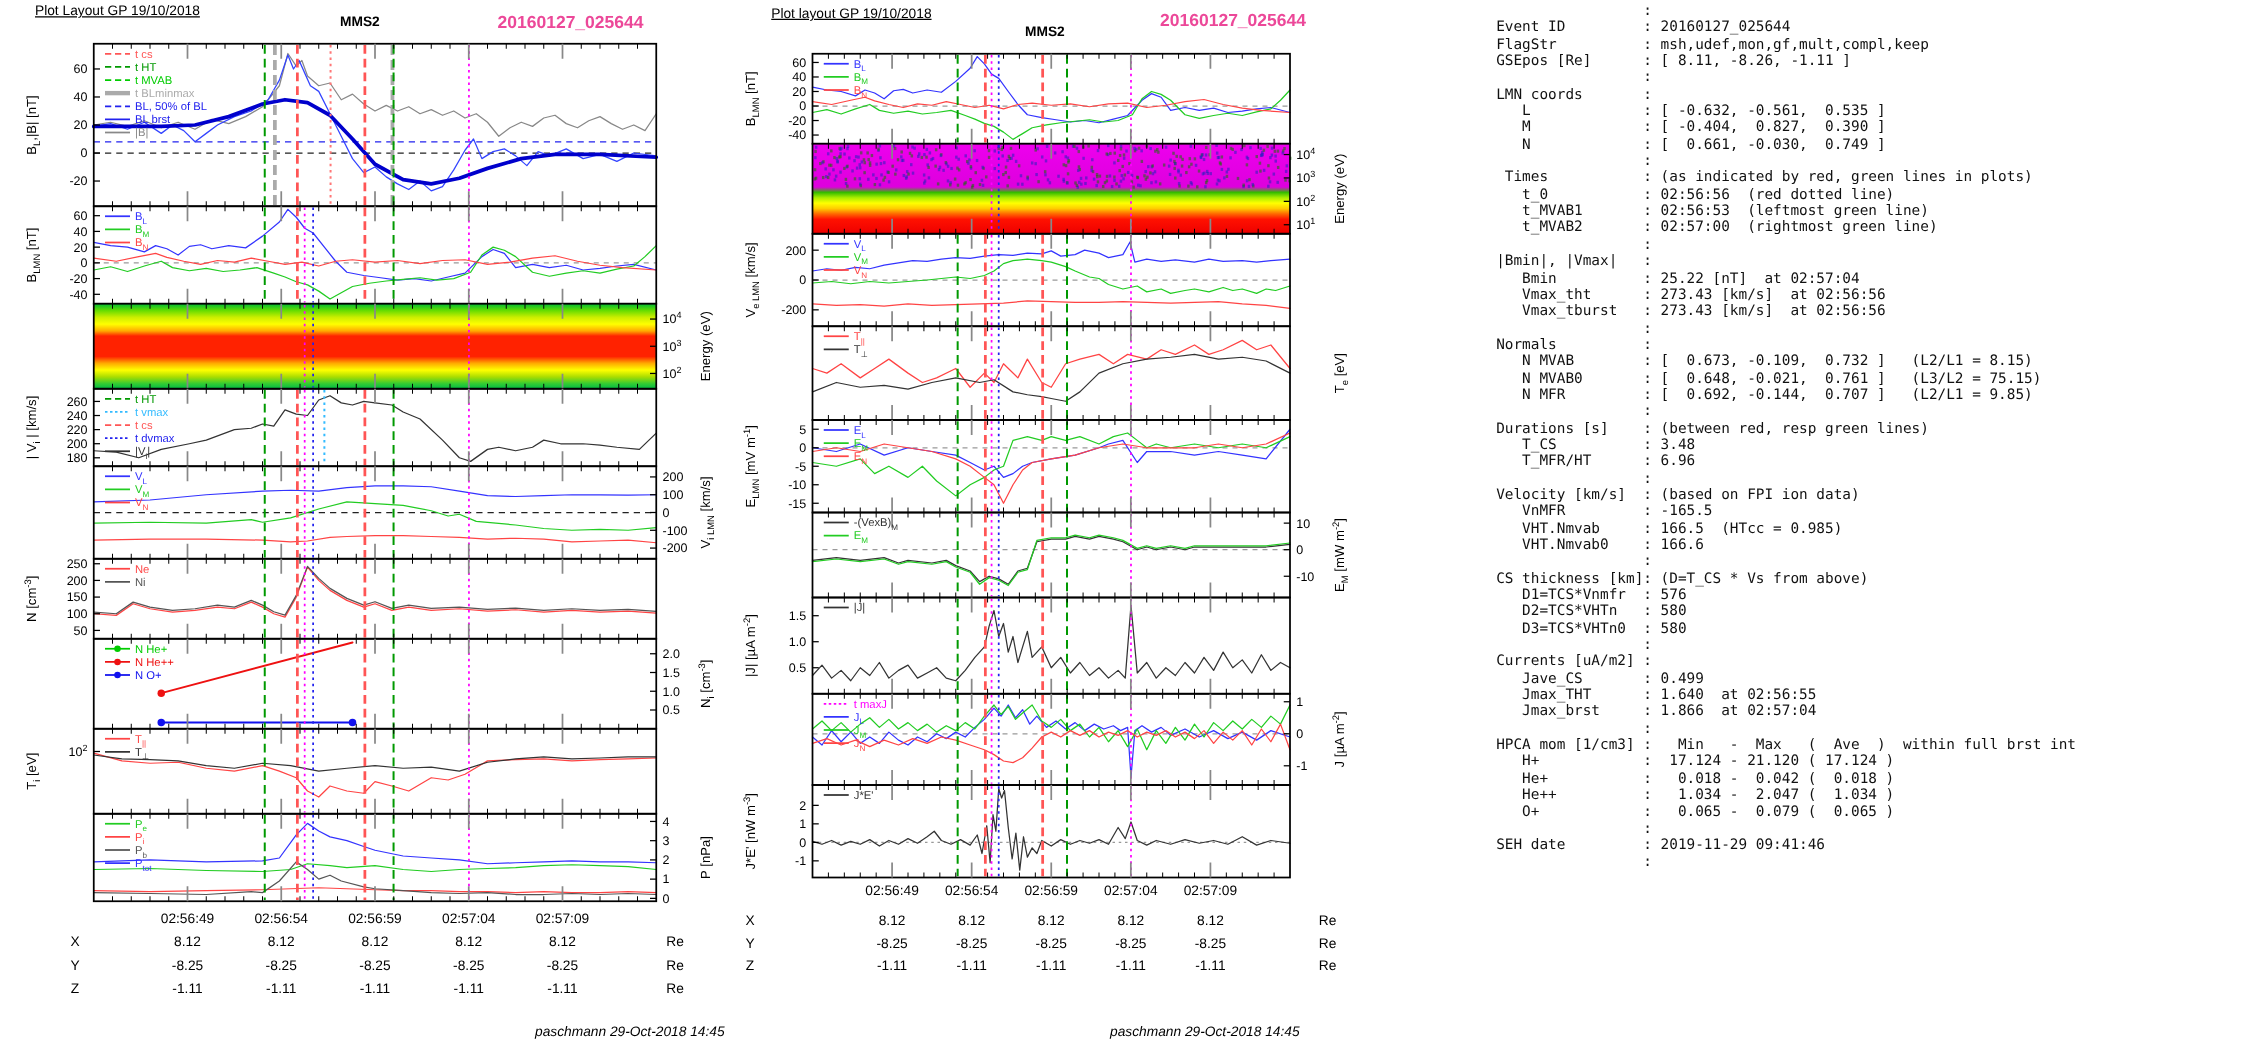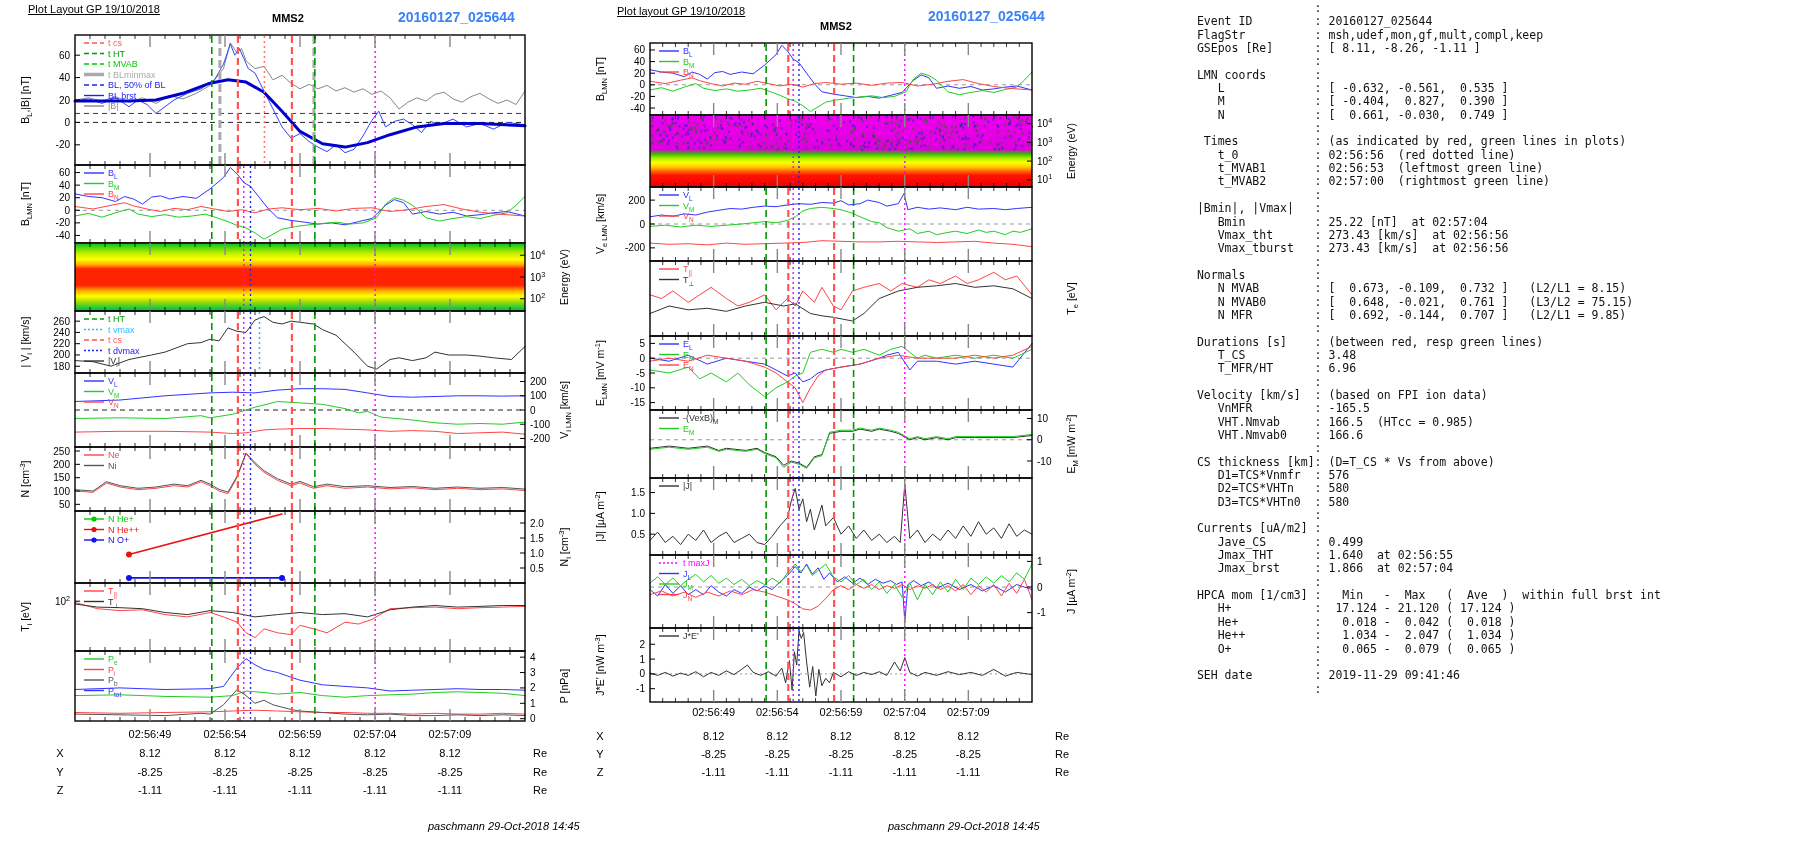--- a/index.html
+++ b/index.html
@@ -2,21 +2,21 @@
 <html><head>
 <meta charset="utf-8">
 <style>
   html,body{margin:0;padding:0;background:#fff;}
   #screen{position:relative;width:1804px;height:841px;background:#fff;overflow:hidden;
           font-family:"Liberation Sans", sans-serif;}
   #plot-svg{position:absolute;left:0;top:0;}
   .hdr{position:absolute;color:#000;white-space:nowrap;}
   .layout-lbl{font-size:11px;text-decoration:underline;}
   .sc-title{font-size:11px;font-weight:bold;}
-  .event-title{font-size:14px;font-weight:bold;color:#3b82f6;}
+  .event-title{font-size:14px;font-weight:bold;color:#ec4899;}
   .footer{position:absolute;font-size:11px;color:#000;white-space:nowrap;font-style:italic;}
   #info-panel{position:absolute;left:1190px;top:2px;width:610px;}
   #info-text{font-family:"DejaVu Sans Mono","Liberation Mono",monospace;
              font-size:11.5px;line-height:13.35px;color:#111;margin:0;white-space:pre;}
 </style>
 </head>
 <body>
 
 <div id="screen">
   <svg id="plot-svg" width="1804" height="841">

